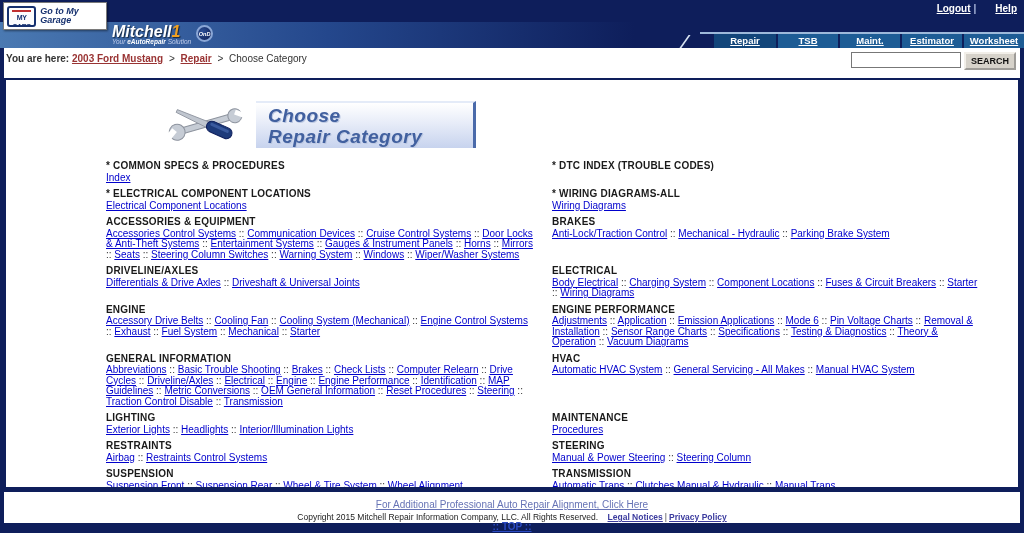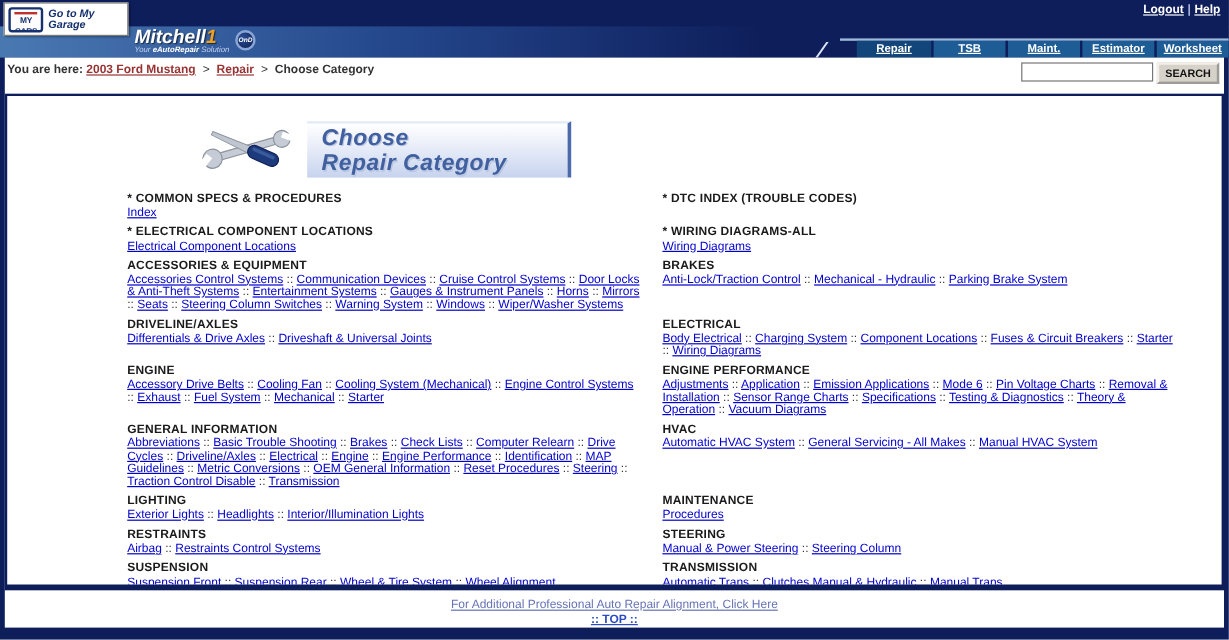--- a/index.html
+++ b/index.html
@@ -4,21 +4,21 @@
 <style>
   * { margin:0; padding:0; box-sizing:border-box; }
   html,body { width:1024px; height:533px; }
   body { font-family:"Liberation Sans", sans-serif; background:#0e1e5b; overflow:hidden; position:relative; }
   a { cursor:pointer; }
 
   
   .topbar { height:22px; background:#0e1e5b; position:relative; }
   .topbar-right { position:absolute; right:7px; top:3px; text-align:right; }
   .top-links { font-size:10px; font-weight:bold; color:#fff; }
-  .top-links a { color:#fff; text-decoration:underline; }
+  .top-links a { color:#fff; text-decoration:underline;margin-left:16px; }
   .top-links .tdiv { text-decoration:none; margin:0 3px; color:#aebbdf; }
   .version { font-size:8px; color:#c4cfec; margin-top:10px; }
 
   
   .mycars { position:absolute; left:3px; top:2px; z-index:20; width:104px; height:28px;
             background:#fff; border:1px solid #7a7a7a; box-shadow:1px 1px 2px rgba(0,0,0,.45);
             display:flex; align-items:center; gap:4px; padding:1px 3px; cursor:pointer; }
   .plate { width:33px; height:21px; border:2px solid #16316f; border-radius:3px; background:#fdfdfd; overflow:hidden; }
   .plate-top { height:4px; margin:1px 3px 0 3px; background:linear-gradient(#c03030,#c03030) center/100% 2px no-repeat; }
   .plate-text { font-size:7px; font-weight:bold; color:#16316f; text-align:center; line-height:9px; letter-spacing:-0.3px; }
@@ -43,21 +43,21 @@
          text-decoration:underline; text-align:center; line-height:14px; border-left:2px solid #0e1e5b; cursor:pointer; }
   .tab:first-of-type { border-left:none; }
   .tab.active { background:#12457a; }
 
   
   .midstrip { background:#fff; height:30px; margin:0 4px; position:relative; }
   .breadcrumb { position:absolute; left:2px; top:5px; font-size:10px; color:#333; }
   .crumb-label { font-weight:bold; color:#333; }
   .crumb-link { color:#993333; font-weight:bold; text-decoration:underline; }
   .crumb-sep { color:#333; margin:0 3px; }
-  .crumb-current { font-weight:bold; color:#333;margin-top:24px; }
+  .crumb-current { font-weight:normal; color:#333;margin-top:24px; }
   .searchbox { position:absolute; right:4px; top:4px; display:flex; gap:3px; }
   .search-input { width:110px; height:16px; border:1px solid #777; font-size:10px; padding:0 3px; font-family:"Liberation Sans",sans-serif; }
   .search-btn { height:18px; font-size:9px; font-weight:bold; color:#111; background:#d6d2ca;
                 border:2px outset #f2efe9; padding:0 5px; font-family:"Liberation Sans",sans-serif; cursor:pointer; }
 
   
   .main-panel { margin:0 4px; background:#fff; border:2px solid #0e1e5b; border-bottom-width:5px;
                 height:414px; overflow:hidden; padding-top:20px; }
   .header-graphic { display:flex; align-items:center; margin-left:158px; height:48px; }
   .tools-icon { flex:0 0 auto; }
@@ -228,14 +228,19 @@
       </div>
       <div>
         <div class="sec-title">TRANSMISSION</div>
         <div class="sec-links"><a>Automatic Trans</a><span class="sep"> :: </span><a>Clutches Manual &amp; Hydraulic</a><span class="sep"> :: </span><a>Manual Trans</a></div>
       </div>
     </div>
 </div>
 
 <div class="footer">
   <a class="f-link">For Additional Professional Auto Repair Alignment, Click Here</a>
+  <div class="f-copy">
+    <span>Copyright 2015 Mitchell Repair Information Company, LLC.  All Rights Reserved.</span>
+    &nbsp;&nbsp;
+    <a>Legal Notices</a><span class="fdiv">|</span><a>Privacy Policy</a>
+  </div>
   <a class="f-top">:: TOP ::</a>
 </div>
 
 </body></html>

